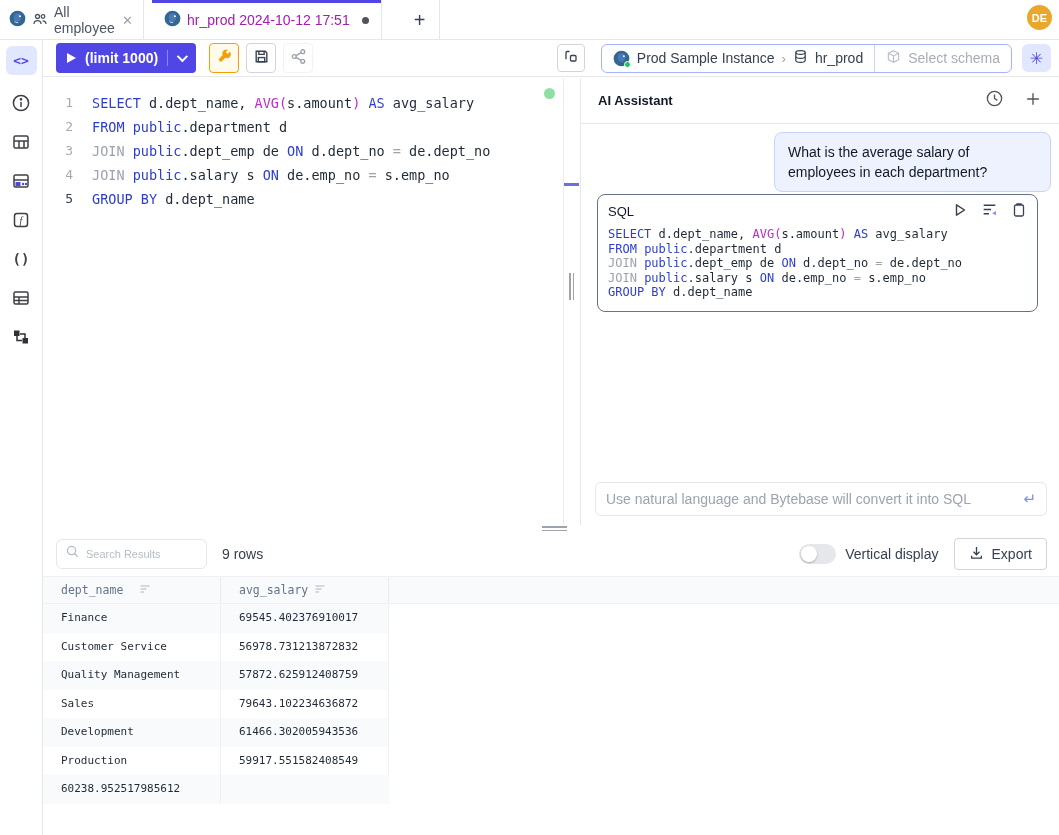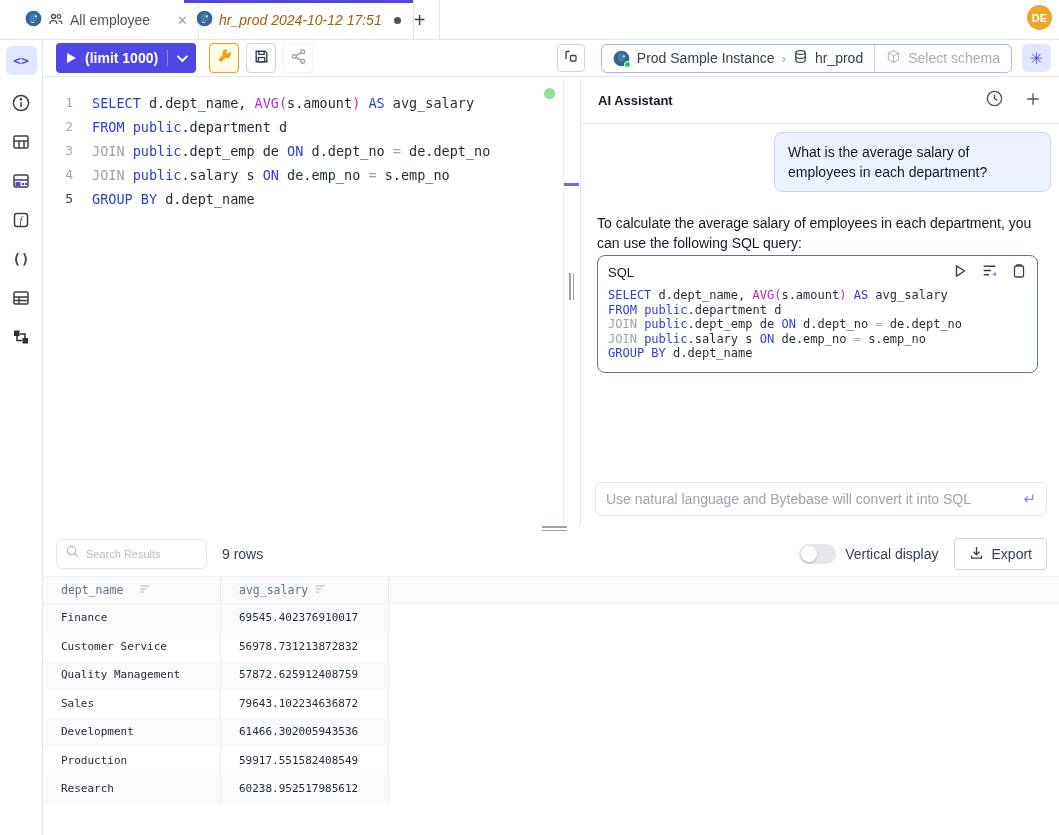--- a/index.html
+++ b/index.html
@@ -2,22 +2,22 @@
 <html><head>
 <meta charset="utf-8">
 <style>
   * { margin:0; padding:0; box-sizing:border-box; }
   body { background:#fff; font-family:"Liberation Sans", sans-serif; }
   .app { position:relative; width:1059px; height:835px; background:#fff; overflow:hidden; color:#1f2937; }
 
   
   .tabbar { position:absolute; top:0; left:0; right:0; height:40px; background:#fff; border-bottom:1px solid #e5e7eb; }
   .tab { position:absolute; top:0; height:40px; display:flex; align-items:center; gap:6px; font-size:14px; cursor:pointer; }
-  .tab-1 { left:16px; width:183px; border-right:1px solid #e5e7eb; padding-left:9px; color:#4b5563;justify-content:center; }
-  .tab-2 { left:184px; width:230px; border-right:1px solid #e5e7eb; padding-left:12px; color:#a16207; font-weight:500;font-style:italic; }
+  .tab-1 { left:0; width:144px; border-right:1px solid #e5e7eb; padding-left:9px; color:#4b5563;justify-content:center; }
+  .tab-2 { left:152px; width:230px; border-right:1px solid #e5e7eb; padding-left:12px; color:#a21caf; font-weight:500; }
   .tab-2::before { content:""; position:absolute; top:0; left:0; right:0; height:3px; background:#4f46e5; }
   .tab-close { margin-left:auto; margin-right:10px; color:#9ca3af; font-size:13px; line-height:1; }
   .dirty-dot { width:7px; height:7px; border-radius:50%; background:#52525b; margin-left:6px; }
   .newtab { position:absolute; left:400px; top:0; width:40px; height:40px; border-right:1px solid #e5e7eb; display:flex; align-items:center; justify-content:center; font-size:20px; color:#374151; cursor:pointer; }
   .avatar { position:absolute; right:7px; top:5px; width:25px; height:25px; border-radius:50%; background:#eaa72b; color:#fff; font-size:11px; font-weight:700; display:flex; align-items:center; justify-content:center; }
 
   
   .sidebar { position:absolute; top:40px; left:0; width:43px; bottom:0; border-right:1px solid #e5e7eb; background:#fff; display:flex; flex-direction:column; align-items:center; }
   .side-code-btn { margin-top:6px; width:31px; height:29px; border-radius:6px; background:#e0e7ff; color:#4f46e5; font-family:"DejaVu Sans Mono", monospace; font-weight:700; font-size:13px; display:flex; align-items:center; justify-content:center; cursor:pointer; }
   .side-icon { margin-top:17px; width:22px; height:22px; display:flex; align-items:center; justify-content:center; cursor:pointer; }
@@ -323,21 +323,20 @@
             </svg></span>
       </span>
       <span class="ai-hicon">
         <span><svg width="18" height="18" viewBox="0 0 20 20" fill="none" stroke="#52525b" stroke-width="1.5">
               <path d="M10 3.5v13M3.5 10h13"></path>
             </svg></span>
       </span>
     </div>
     <div class="ai-chat">
       <div class="user-bubble">What is the average salary of employees in each department?</div>
-      <div class="ai-answer">To calculate the average salary of employees in each department, you can use the following SQL query:</div>
       <div class="code-card">
         <div class="code-card-head">
           <span class="code-card-title">SQL</span>
           <span class="cc-icon">
             <span><svg width="16" height="16" viewBox="0 0 16 16" fill="none" stroke="#374151" stroke-width="1.4" stroke-linejoin="round">
                   <path d="M4.5 2.8L12.5 8l-8 5.2z"></path>
                 </svg></span>
           </span>
           <span class="cc-icon">
             <span><svg width="17" height="17" viewBox="0 0 16 16" fill="none">
@@ -431,19 +430,18 @@
         </div>
         <div class="trow">
           <div class="tcell">Development</div>
           <div class="tcell">61466.302005943536</div>
         </div>
         <div class="trow">
           <div class="tcell">Production</div>
           <div class="tcell">59917.551582408549</div>
         </div>
         <div class="trow">
-          <div class="tcell">Research</div>
           <div class="tcell">60238.952517985612</div>
         </div>
       </div>
   </div>
 
 </div>
 
 </body></html>

